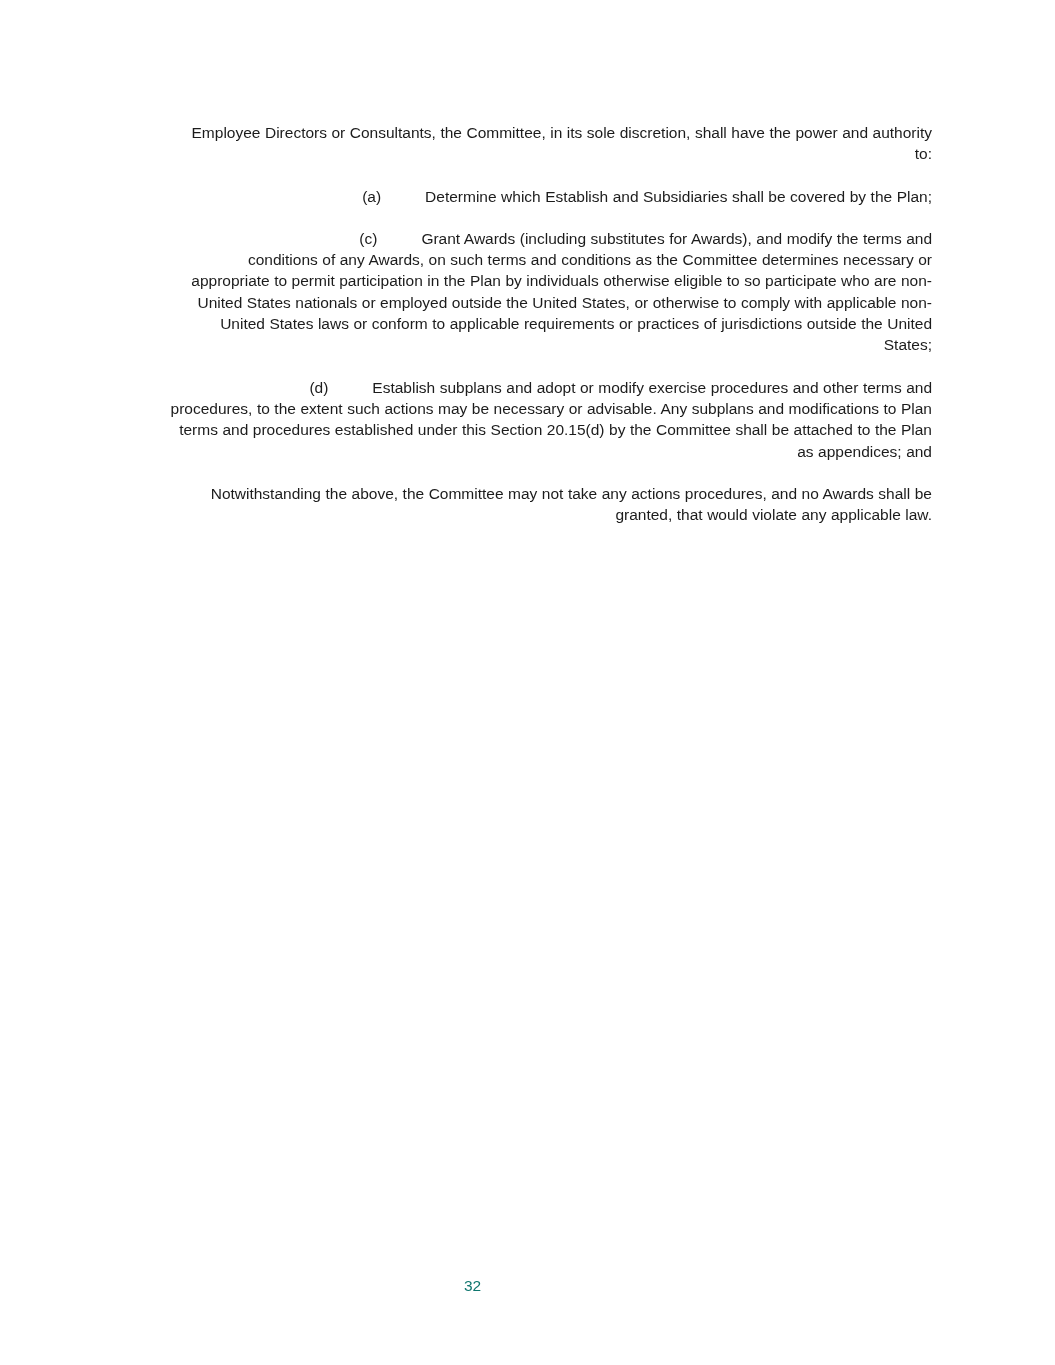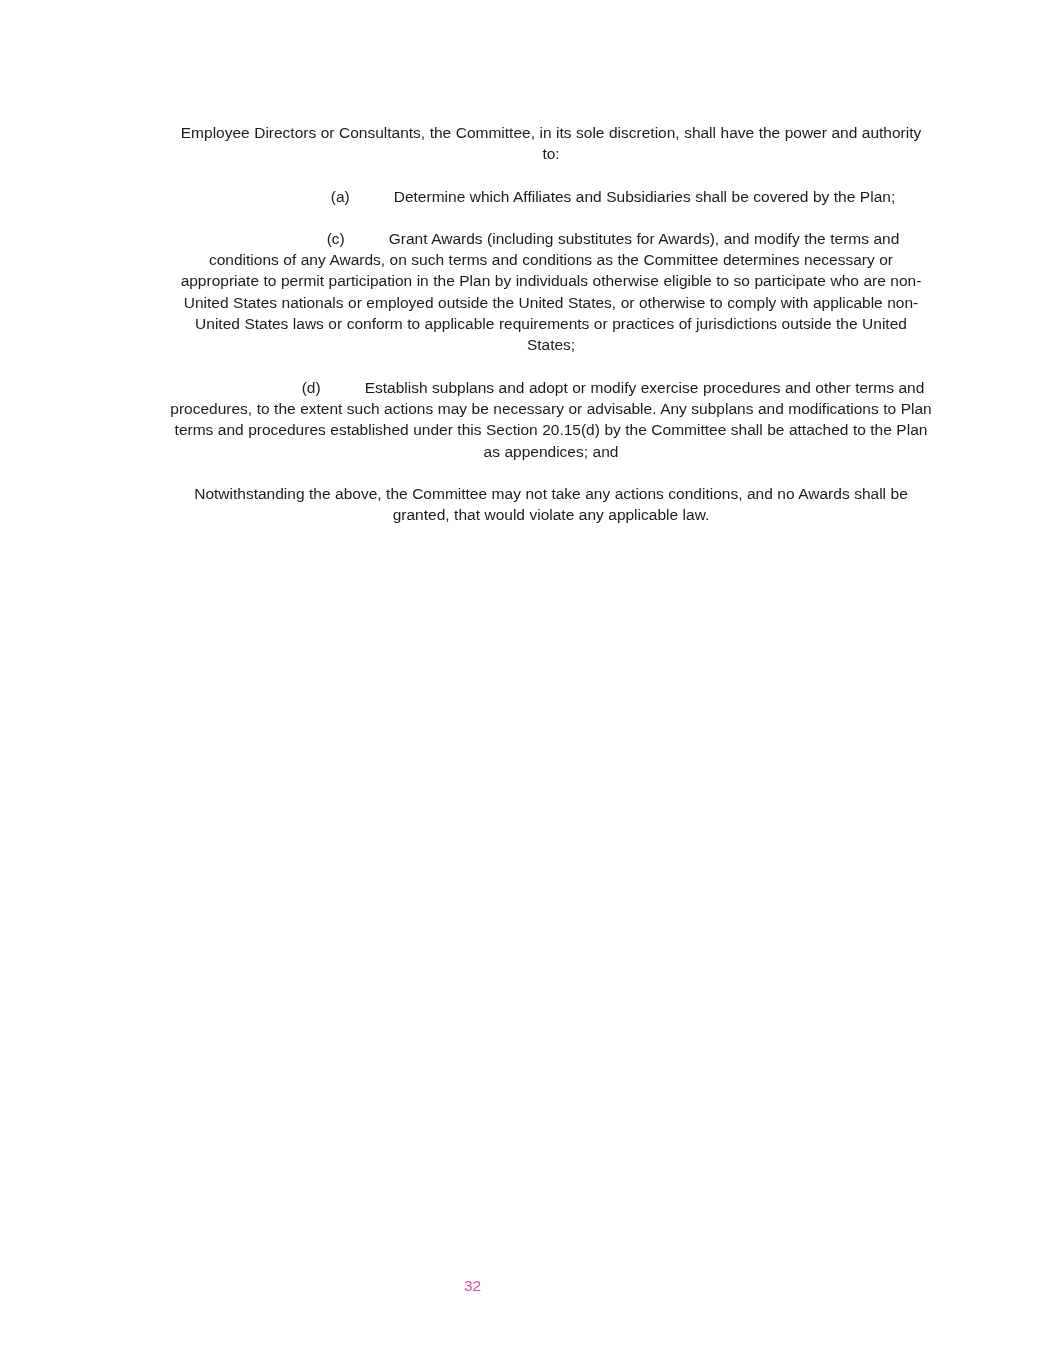--- a/index.html
+++ b/index.html
@@ -19,54 +19,54 @@
   .content {
     position: absolute;
     left: 170px;
     top: 122px;
     width: 762px;
   }
   .para {
     margin: 0 0 21px 0;
     font-size: 15.5px;
     line-height: 21.3px;
-    text-align: center;
+    text-align: right;
     word-spacing: 0.2px;
   }
   .para.item {
     text-indent: 124px;
   }
   .tab {
     display: inline-block;
     width: 44px;
   }
   .page-number {
     position: absolute;
     left: 0;
     width: 945px;
     top: 1277px;
     text-align: center;
     font-size: 15.5px;
-    color: #ec4899;
+    color: #0f766e;
   }
 </style>
 </head>
 <body>
 
 <div class="page">
   <div class="content">
 
     <p class="para intro">Employee Directors or Consultants, the Committee, in its sole discretion, shall have the power and authority to:</p>
 
-    <p class="para item"><span>(a)</span><span class="tab"></span><span>Determine which Affiliates and Subsidiaries shall be covered by the Plan;</span></p>
+    <p class="para item"><span>(a)</span><span class="tab"></span><span>Determine which Establish and Subsidiaries shall be covered by the Plan;</span></p>
 
 
     <p class="para item"><span>(c)</span><span class="tab"></span><span>Grant Awards (including substitutes for Awards), and modify the terms and conditions of any Awards, on such terms and conditions as the Committee determines necessary or appropriate to permit participation in the Plan by individuals otherwise eligible to so participate who are non-United States nationals or employed outside the United States, or otherwise to comply with applicable non-United States laws or conform to applicable requirements or practices of jurisdictions outside the United States;</span></p>
 
     <p class="para item"><span>(d)</span><span class="tab"></span><span>Establish subplans and adopt or modify exercise procedures and other terms and procedures, to the extent such actions may be necessary or advisable.  Any subplans and modifications to Plan terms and procedures established under this Section 20.15(d) by the Committee shall be attached to the Plan as appendices; and</span></p>
 
 
-    <p class="para closing">Notwithstanding the above, the Committee may not take any actions conditions, and no Awards shall be granted, that would violate any applicable law.</p>
+    <p class="para closing">Notwithstanding the above, the Committee may not take any actions procedures, and no Awards shall be granted, that would violate any applicable law.</p>
 
   </div>
 
   <div class="page-number">32</div>
 </div>
 
 </body></html>

